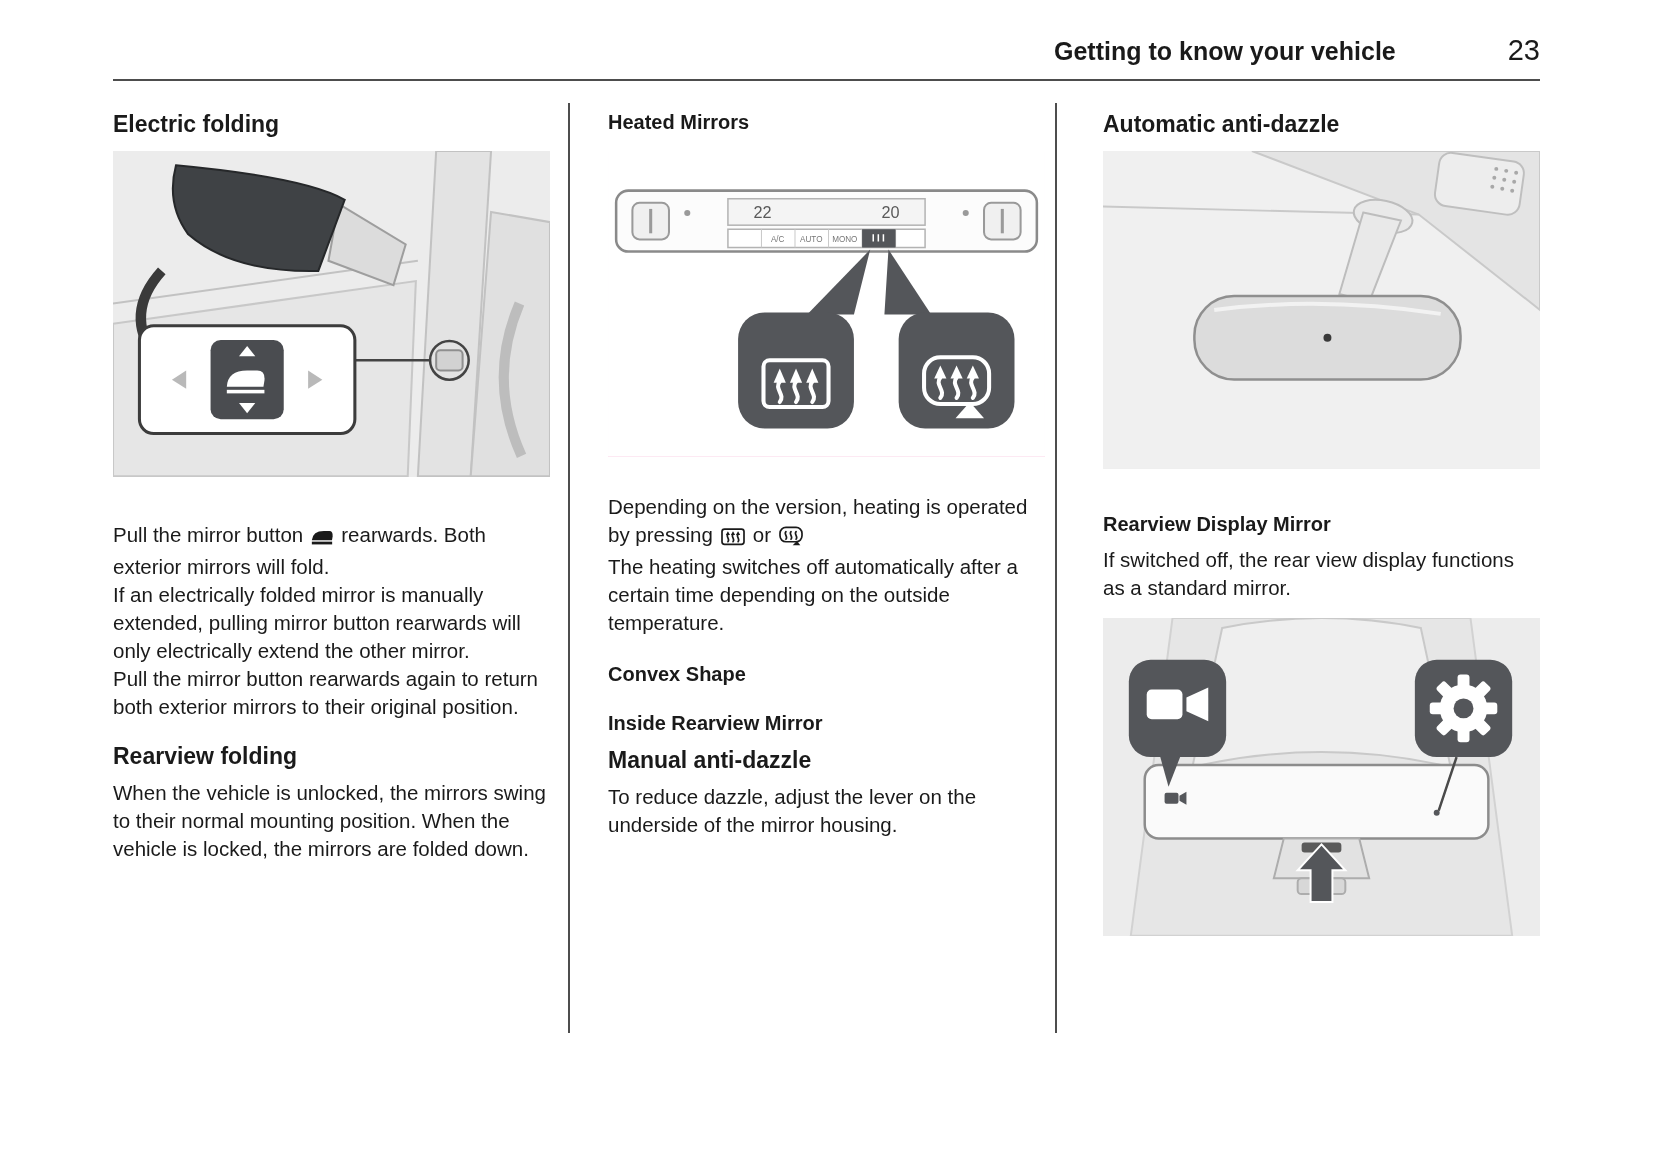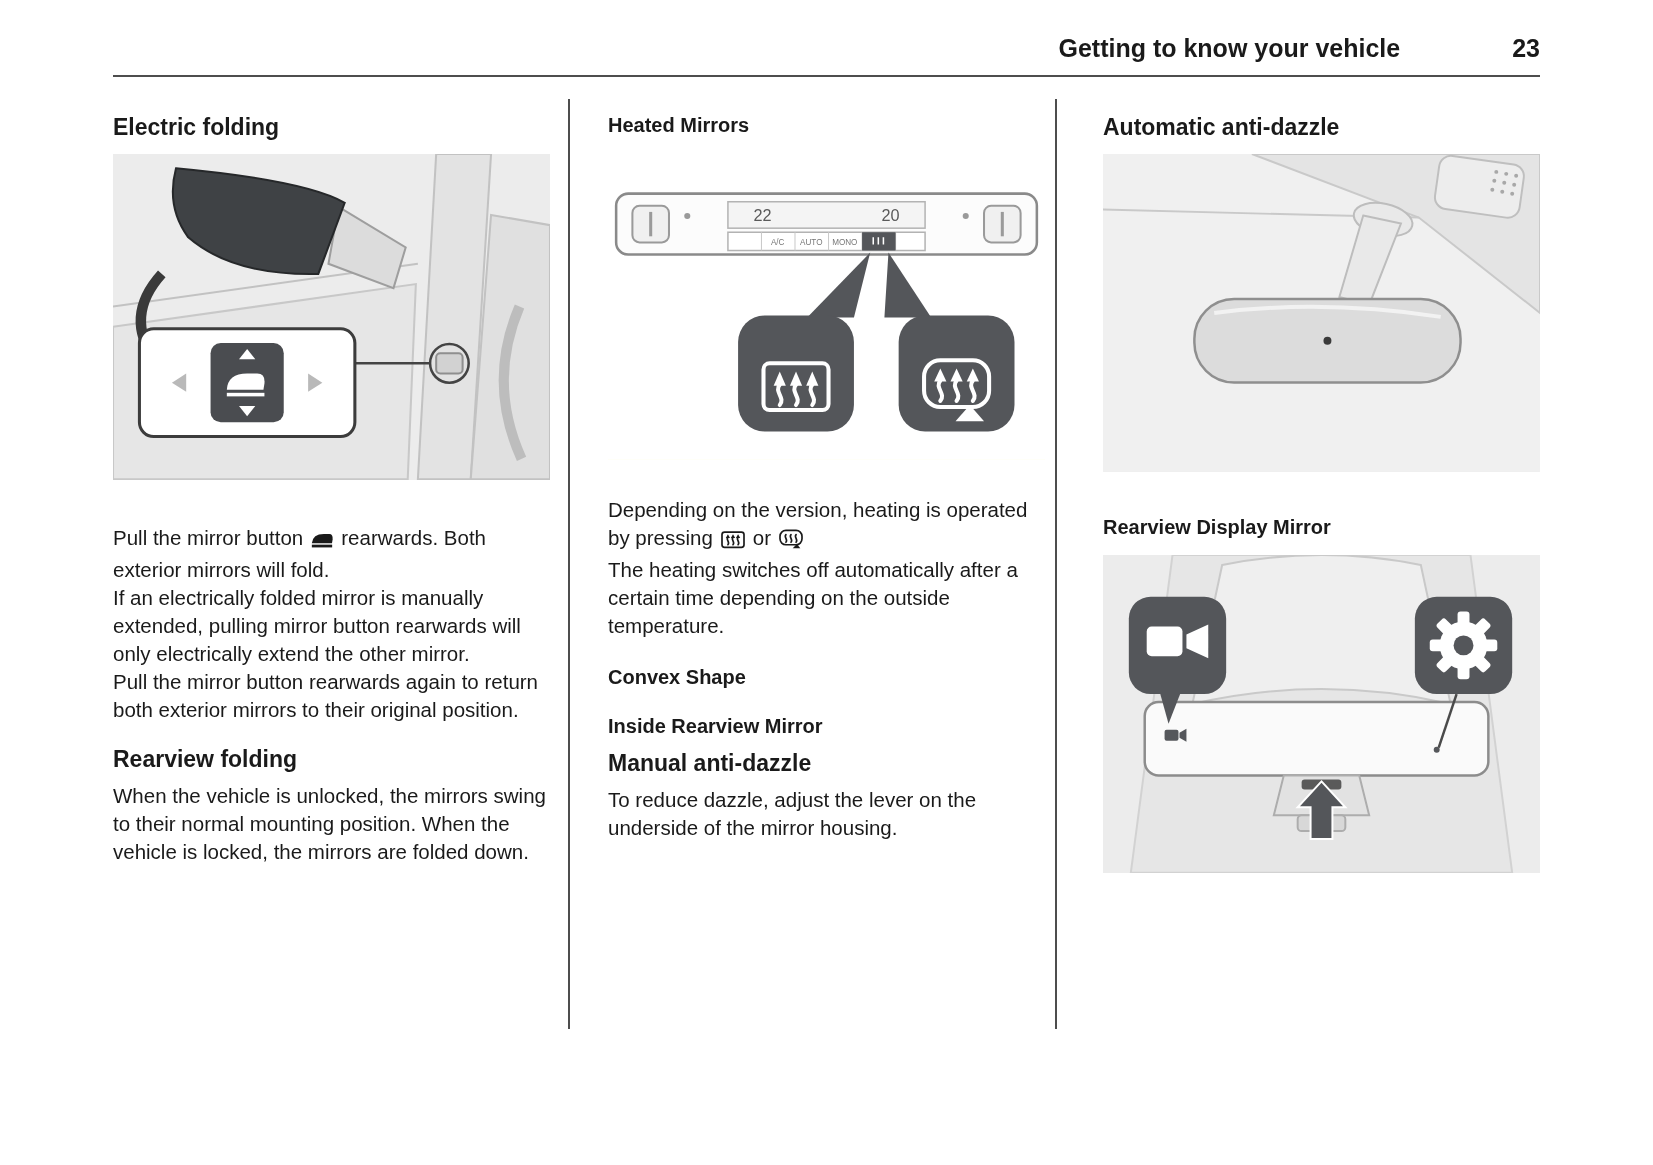--- a/index.html
+++ b/index.html
@@ -13,42 +13,42 @@
   }
   .page { width: 1653px; height: 968px; padding: 34px 113px 0 113px; }
 
   .hdr {
     display: flex; justify-content: flex-end; align-items: baseline;
     gap: 112px;
     border-bottom: 2px solid #4d4d4d;
     padding-bottom: 12px;
   }
   .hdr-title { font-size: 25px; font-weight: bold; }
-  .hdr-page  { font-size: 25px; font-weight: bold; }
+  .hdr-page  { font-size: 29px; font-weight: normal; }
 
   .content {
     position: relative;
     margin-top: 22px;
     display: grid;
     grid-template-columns: 1fr 1fr 1fr;
     column-gap: 58px;
   }
   .divider { position: absolute; top: 0; width: 2px; height: 930px; background: #4d4d4d; }
   .d1 { left: 455px; }
   .d2 { left: 942px; }
 
   h1 { font-size: 20px; font-weight: bold; margin: 26px 0 10px 0; line-height: 1.15; }
   h2 { font-size: 23px; font-weight: bold; margin: 22px 0 10px 0; line-height: 1.15; }
-  .first { margin-top: 15px; margin-bottom: 14px; }
+  .first { margin-top: 8px; margin-bottom: 14px; }
 
   p { font-size: 20.5px; line-height: 28px; margin: 0; }
 
   .fig { background: #ececec; margin: 4px 0 44px 0; }
   .fig svg { display: block; width: 100%; height: auto; }
-  .fig-white { background: #fef9c3; margin: 18px 0 36px 0; }
+  .fig-white { background: #ec4899; margin: 18px 0 36px 0; }
   .fig-last { margin: 16px 0 0 0; }
 
   .inline-icon { display: inline-block; vertical-align: -4px; margin: 0 7px; }
   .inline-icon svg { display: inline-block; }
 </style>
 </head>
 <body>
 
 <div class="page">
 
@@ -223,20 +223,21 @@
           <ellipse cx="282" cy="66" rx="30" ry="16" fill="#e9e9e9" stroke="#bdbdbd" stroke-width="2" transform="rotate(12 282 66)"></ellipse>
           <polygon points="262,62 300,70 268,152 238,144" fill="#e9e9e9" stroke="#bdbdbd" stroke-width="2"></polygon>
           <rect x="92" y="146" width="268" height="84" rx="40" fill="#dcdcdc" stroke="#8f8f8f" stroke-width="2.5"></rect>
           <path d="M112 160 q110 -14 228 4" stroke="#f2f2f2" stroke-width="4" fill="none"></path>
           <circle cx="226" cy="188" r="4" fill="#3a3a3a"></circle>
         </svg>
       </div>
 
 
       <h1>Rearview Display Mirror</h1>
+      <p>If switched off, the rear view display functions as a standard mirror.</p>
 
       <div class="fig fig-last">
         <svg viewBox="0 0 440 320" xmlns="http://www.w3.org/2000/svg">
           <rect width="440" height="320" fill="#ececec"></rect>
           <path d="M70 0 L370 0 L412 320 L28 320 Z" fill="#e6e6e6" stroke="#d2d2d2" stroke-width="2"></path>
           <path d="M120 10 Q220 -10 320 10 L350 150 Q220 120 90 150 Z" fill="#efefef" stroke="#c9c9c9" stroke-width="2"></path>
           <path d="M95 200 Q220 165 345 200" stroke="#c9c9c9" stroke-width="2" fill="none"></path>
           <rect x="42" y="148" width="346" height="74" rx="14" fill="#fafafa" stroke="#8c8c8c" stroke-width="2.5"></rect>
           <g fill="#55575b">
             <rect x="62" y="176" width="14" height="11" rx="2"></rect>

